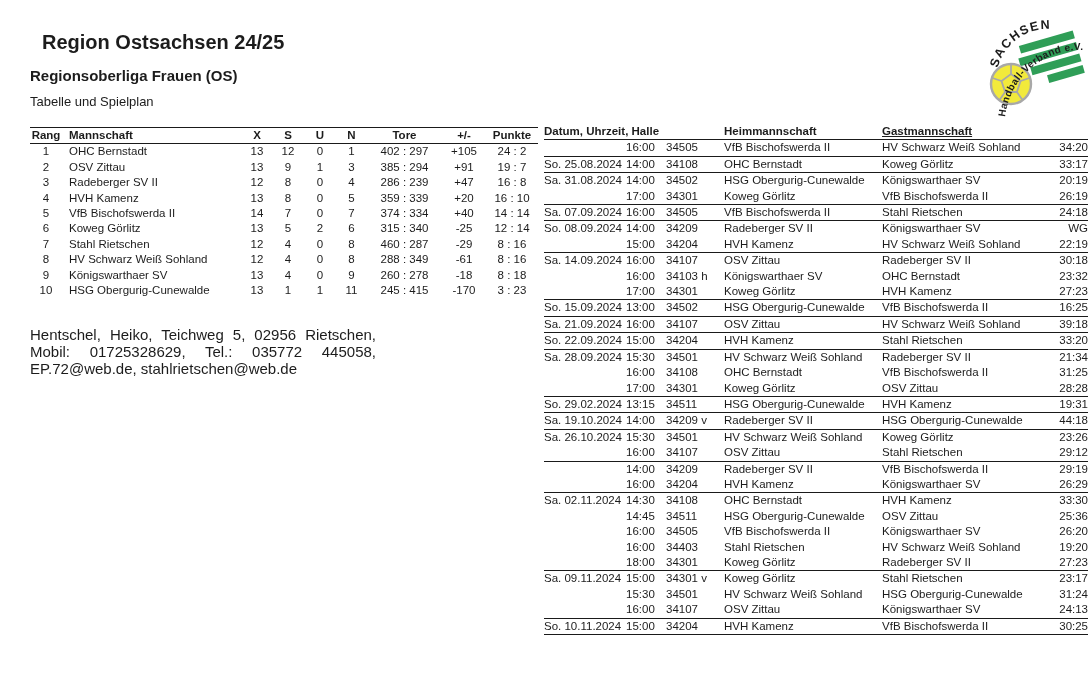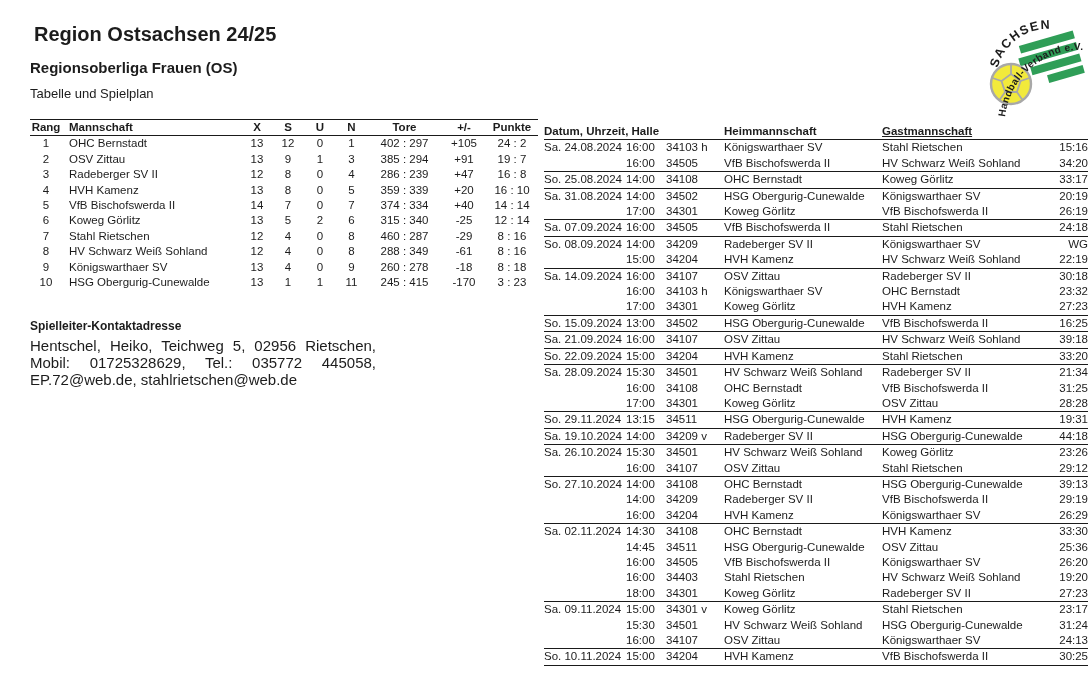--- a/index.html
+++ b/index.html
@@ -2,21 +2,21 @@
 <html><head>
 <meta charset="utf-8">
 <style>
   html,body{margin:0;padding:0;}
   body{
     width:1092px;height:679px;background:#ffffff;position:relative;
     font-family:"Liberation Sans", sans-serif;color:var(--text,#1c1c1c);
     overflow:hidden;
   }
   .left-col{position:absolute;left:30px;top:18px;width:478px;}
-  .page-title{font-size:20px;font-weight:bold;line-height:24px;margin:4px;}
+  .page-title{font-size:20px;font-weight:bold;line-height:24px;margin:12px;}
   .page-subtitle{font-size:15px;font-weight:bold;line-height:18px;margin:13px 0 0 0;}
   .page-caption{font-size:13px;line-height:16px;margin:9px 0 0 0;font-weight:normal;}
 
   table{border-collapse:collapse;font-size:11.5px;table-layout:fixed;}
   td,th{padding:0;height:15.4px;line-height:15.4px;white-space:nowrap;overflow:hidden;font-weight:normal;}
   thead th{font-weight:bold;}
 
   .standings{width:478px;margin-top:17px;border-top:1px solid var(--line,#1a1a1a);}
   .standings thead tr{border-bottom:1.5px solid var(--line,#1a1a1a);}
   .standings .c-rang{width:32px;text-align:center;}
@@ -187,21 +187,20 @@
           <td class="c-u">1</td>
           <td class="c-n">11</td>
           <td class="c-tore">245 : 415</td>
           <td class="c-diff">-170</td>
           <td class="c-punkte">3 : 23</td>
         </tr>
       </tbody>
   </table>
 
   <div class="contact">
-    <div class="contact-heading">Spielleiter-Kontaktadresse</div>
     <div class="contact-text">Hentschel, Heiko, Teichweg 5, 02956 Rietschen, Mobil: 01725328629, Tel.: 035772 445058, EP.72@web.de, stahlrietschen@web.de</div>
   </div>
 </div>
 
 <div class="schedule-wrap">
   <table class="schedule">
     <colgroup>
       <col class="c-datum">
         <col class="c-zeit">
         <col class="c-halle">
@@ -212,28 +211,20 @@
     <thead>
       <tr>
         <th colspan="3" class="c-datum" style="text-align:left;">Datum, Uhrzeit, Halle</th>
         <th class="c-heim" style="text-align:left;">Heimmannschaft</th>
         <th class="c-gast" style="text-align:left;text-decoration:underline;">Gastmannschaft</th>
         <th class="c-ergebnis"></th>
       </tr>
     </thead>
   <tbody>
         <tr>
-          <td class="c-datum">Sa. 24.08.2024</td>
-          <td class="c-zeit">16:00</td>
-          <td class="c-halle">34103 h</td>
-          <td class="c-heim">Königswarthaer SV</td>
-          <td class="c-gast">Stahl Rietschen</td>
-          <td class="c-ergebnis">15:16</td>
-        </tr>
-        <tr>
           <td class="c-datum"></td>
           <td class="c-zeit">16:00</td>
           <td class="c-halle">34505</td>
           <td class="c-heim">VfB Bischofswerda II</td>
           <td class="c-gast">HV Schwarz Weiß Sohland</td>
           <td class="c-ergebnis">34:20</td>
         </tr>
       </tbody>
       <tbody>
         <tr>
@@ -368,21 +359,21 @@
           <td class="c-datum"></td>
           <td class="c-zeit">17:00</td>
           <td class="c-halle">34301</td>
           <td class="c-heim">Koweg Görlitz</td>
           <td class="c-gast">OSV Zittau</td>
           <td class="c-ergebnis">28:28</td>
         </tr>
       </tbody>
       <tbody>
         <tr>
-          <td class="c-datum">So. 29.11.2024</td>
+          <td class="c-datum">So. 29.02.2024</td>
           <td class="c-zeit">13:15</td>
           <td class="c-halle">34511</td>
           <td class="c-heim">HSG Obergurig-Cunewalde</td>
           <td class="c-gast">HVH Kamenz</td>
           <td class="c-ergebnis">19:31</td>
         </tr>
       </tbody>
       <tbody>
         <tr>
           <td class="c-datum">Sa. 19.10.2024</td>
@@ -405,28 +396,20 @@
         <tr>
           <td class="c-datum"></td>
           <td class="c-zeit">16:00</td>
           <td class="c-halle">34107</td>
           <td class="c-heim">OSV Zittau</td>
           <td class="c-gast">Stahl Rietschen</td>
           <td class="c-ergebnis">29:12</td>
         </tr>
       </tbody>
       <tbody>
-        <tr>
-          <td class="c-datum">So. 27.10.2024</td>
-          <td class="c-zeit">14:00</td>
-          <td class="c-halle">34108</td>
-          <td class="c-heim">OHC Bernstadt</td>
-          <td class="c-gast">HSG Obergurig-Cunewalde</td>
-          <td class="c-ergebnis">39:13</td>
-        </tr>
         <tr>
           <td class="c-datum"></td>
           <td class="c-zeit">14:00</td>
           <td class="c-halle">34209</td>
           <td class="c-heim">Radeberger SV II</td>
           <td class="c-gast">VfB Bischofswerda II</td>
           <td class="c-ergebnis">29:19</td>
         </tr>
         <tr>
           <td class="c-datum"></td>

